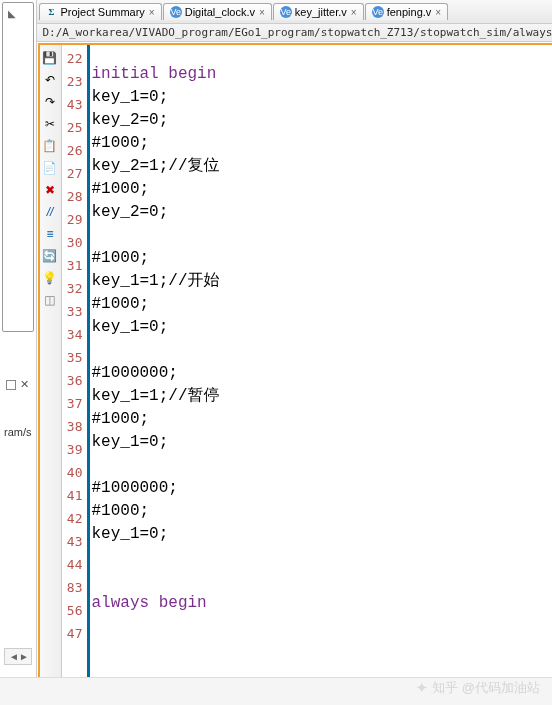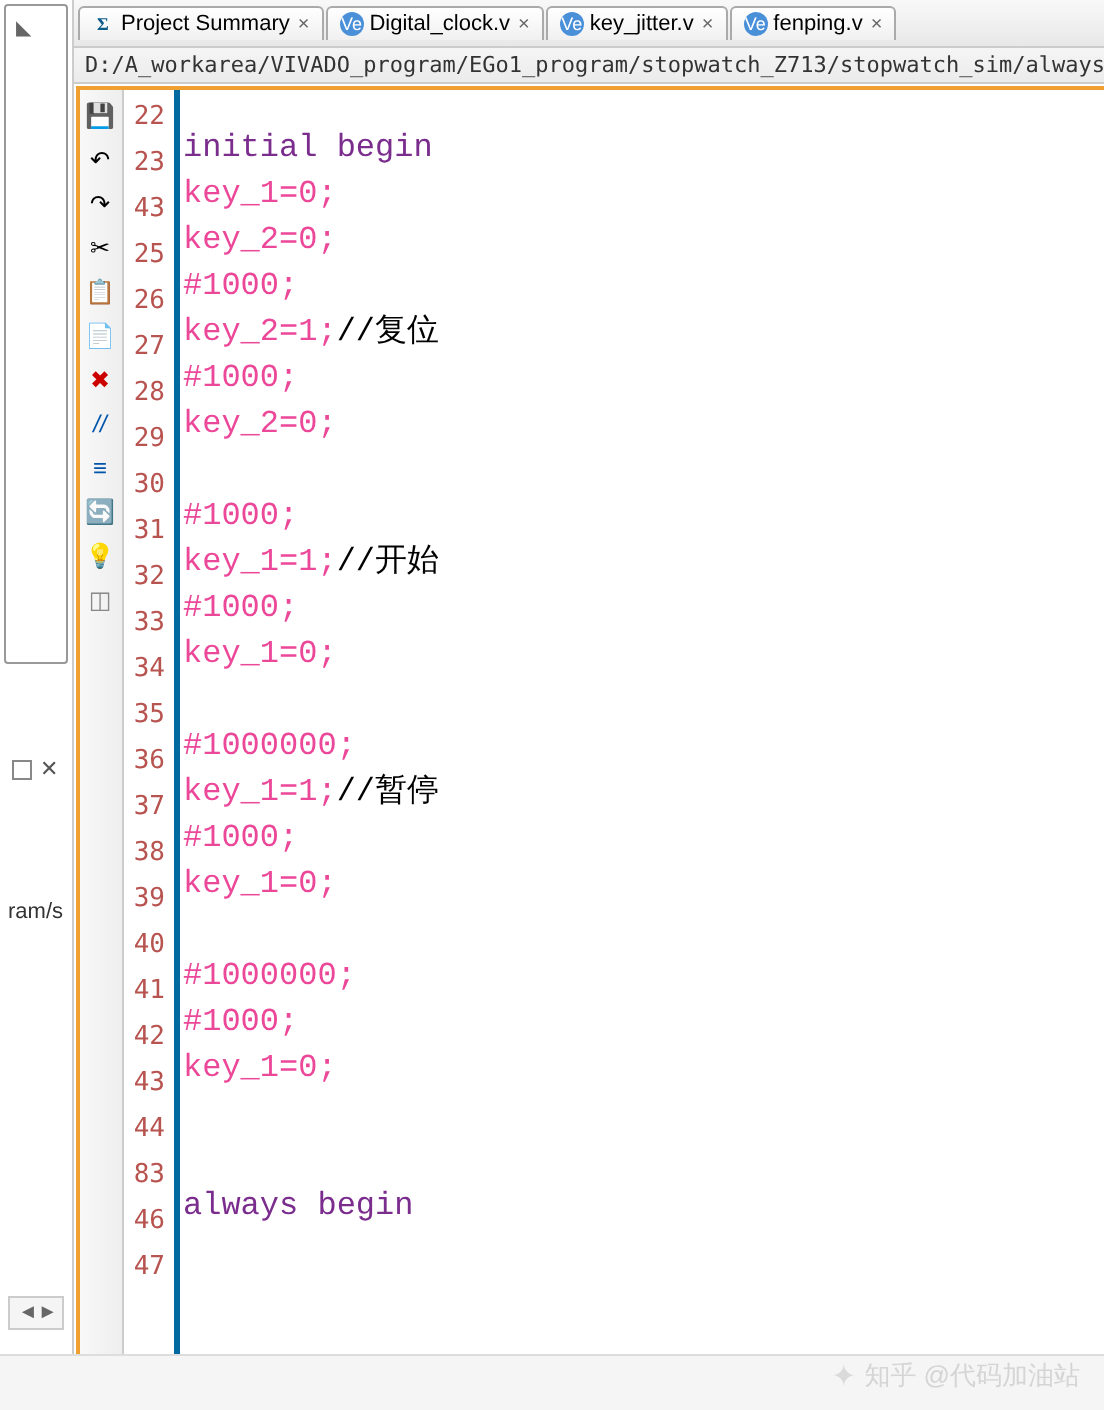--- a/index.html
+++ b/index.html
@@ -5,40 +5,40 @@
 * { margin: 0; padding: 0; box-sizing: border-box; }
 body { font-family: "Microsoft YaHei", Arial, sans-serif; font-size: 12px; background: #fff; width: 552px; height: 705px; overflow: hidden; position: relative; }
 .main-container { display: flex; height: 100%; }
 .left-panel { width: 60px; background: #fff; border-right: 1px solid #ccc; position: relative; }
 .left-panel-inner { height: 330px; border: 1px solid #999; margin: 2px; background: #fff; border-radius: 2px; padding-top: 6px; padding-right: 6px; }
 .left-corner-arrow { position: absolute; top: 8px; left: 8px; font-size: 10px; color: #666; }
 .left-middle { margin-top: 40px; padding: 2px; }
 .left-icons { display: flex; gap: 4px; padding: 4px; align-items: center; }
 .left-icons .sq { width: 10px; height: 10px; border: 1px solid #888; }
 .left-icons .x { font-size: 11px; color: #555; }
-.left-text { font-size: 11px; color: #333; padding: 4px 2px; margin-top: 51px; overflow: hidden; white-space: nowrap; text-align: center; }
+.left-text { font-size: 11px; color: #333; padding: 4px 2px; margin-top: 27px; overflow: hidden; white-space: nowrap; text-align: center; }
 .left-bottom { position: absolute; bottom: 40px; left: 4px; right: 4px; }
 .left-nav-arrows { display: flex; justify-content: space-between; border: 1px solid #ccc; padding: 2px 4px; font-size: 10px; color: #666; background: #f5f5f5; }
 .editor-area { flex: 1; display: flex; flex-direction: column; background: #fff; position: relative; }
 .tab-bar { height: 24px; display: flex; align-items: center; background: linear-gradient(#f8f8f8, #e8e8e8); border-bottom: 1px solid #ccc; padding-left: 2px; overflow: hidden; }
 .tab { display: flex; align-items: center; padding: 2px 6px; border: 1px solid #aaa; border-bottom: none; background: linear-gradient(#fff, #f0f0f0); margin-right: 1px; font-size: 11px; white-space: nowrap; border-radius: 3px 3px 0 0; }
 .tab-icon { width: 12px; height: 12px; margin-right: 3px; display: inline-flex; align-items: center; justify-content: center; font-size: 9px; }
 .tab-icon.sigma { color: #0a5a8a; font-weight: bold; font-family: serif; }
 .tab-icon.verilog { background: #4a90d9; color: #fff; border-radius: 50%; font-weight: normal; }
 .tab-close { margin-left: 4px; font-size: 10px; color: #666; }
 .path-bar { height: 18px; background: linear-gradient(#f5f5f5, #ebebeb); border-bottom: 1px solid #ccc; padding: 2px 6px; font-size: 11px; color: #333; overflow: hidden; white-space: nowrap; font-family: Consolas, monospace; }
 .editor-body { flex: 1; display: flex; background: #fff; border: 2px solid #f0a030; border-top: 2px solid #f0a030; margin: 1px; overflow: hidden; }
 .toolbar-vert { width: 22px; background: linear-gradient(to right, #f8f8f8, #eee); border-right: 1px solid #ccc; display: flex; flex-direction: column; align-items: center; padding-top: 4px; gap: 4px; }
 .tool-btn { width: 18px; height: 18px; display: flex; align-items: center; justify-content: center; cursor: pointer; font-size: 12px; }
 .gutter { width: 28px; background: #fff; border-right: 3px solid #0369a1; text-align: right; padding-right: 4px; padding-top: 2px; }
 .line-num { height: 23px; line-height: 23px; font-size: 13px; color: #b85450; font-family: Consolas, monospace; }
 .code-area { flex: 1; padding-top: 18px; padding-left: 2px; font-family: Consolas, "Courier New", monospace; font-size: 16px; }
 .code-line { height: 23px; line-height: 23px; white-space: pre; }
 .kw { color: #7b2d8e; }
-.txt { color: #ec4899; text-align: center; }
+.txt { color: #000000; text-align: center; }
 .comment { color: #000000; }
 .watermark { position: absolute; bottom: 8px; right: 12px; color: rgba(200,200,200,0.7); font-size: 13px; display: flex; align-items: center; gap: 4px; }
 .watermark-logo { font-size: 15px; color: rgba(200,200,200,0.6); }
 .bottom-strip { position: absolute; bottom: 0; left: 0; right: 0; height: 28px; background: #f5f5f5; border-top: 1px solid #ddd; }
 </style>
 </head>
 <body>
 
 <div class="main-container">
   <div class="left-panel">
@@ -118,21 +118,21 @@
           <div class="line-num">36</div>
           <div class="line-num">37</div>
           <div class="line-num">38</div>
           <div class="line-num">39</div>
           <div class="line-num">40</div>
           <div class="line-num">41</div>
           <div class="line-num">42</div>
           <div class="line-num">43</div>
           <div class="line-num">44</div>
           <div class="line-num">83</div>
-          <div class="line-num">46</div>
+          <div class="line-num">56</div>
           <div class="line-num">47</div>
         </div>
       <div class="code-area" id="codeArea">
           <div class="code-line"><span class="kw">initial begin</span></div>
           <div class="code-line"><span class="txt">key_1=0;</span></div>
           <div class="code-line"><span class="txt">key_2=0;</span></div>
           <div class="code-line"><span class="txt">#1000;</span></div>
           <div class="code-line"><span class="txt">key_2=1;</span><span class="comment">//复位</span></div>
           <div class="code-line"><span class="txt">#1000;</span></div>
           <div class="code-line"><span class="txt">key_2=0;</span></div>

